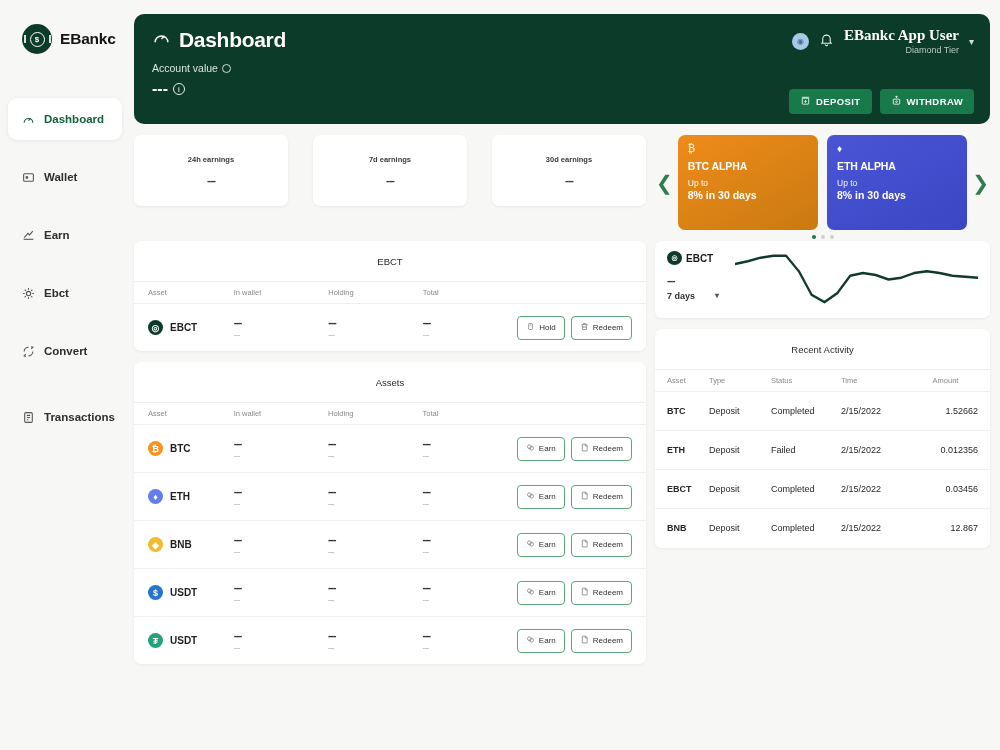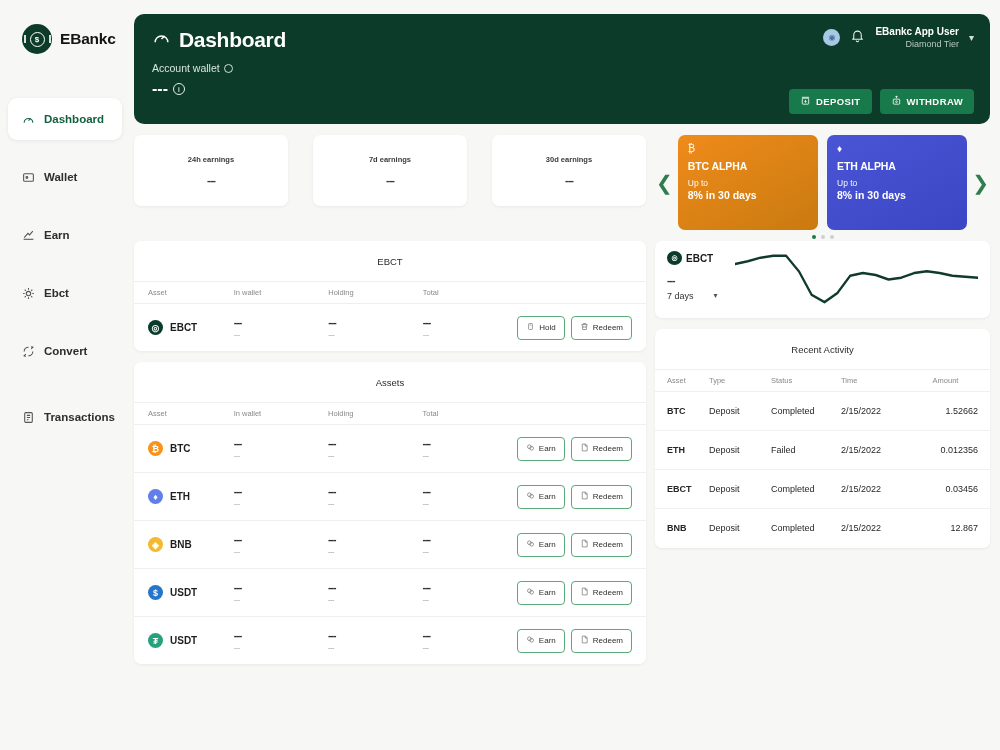--- a/index.html
+++ b/index.html
@@ -73,21 +73,21 @@
   .h-value { margin-top: 6px; font-size: 16px; font-weight: bold; display:flex; align-items:center; gap:5px; }
   .h-value .info {
     width:12px; height:12px; border-radius:50%; border:1.3px solid #e6efea;
     font-size:8px; display:flex; align-items:center; justify-content:center; font-weight:normal;
   }
 
   .h-right { position:absolute; right: 16px; top: 12px; display:flex; align-items:center; gap:10px; }
   .h-avatar { width:17px; height:17px; border-radius:50%; background:#a8c8e8; display:flex; align-items:center; justify-content:center; font-size:8px; color:#4a6f8f; }
   .h-bell svg { width:15px; height:15px; }
   .h-user { text-align:right; line-height:1.25; }
-  .h-user .name { font-size: 10px; font-weight:bold; }
+  .h-user .name { font-size: 15px; font-weight:bold;font-family:Liberation Serif, serif; }
   .h-user .tier { font-size: 9px; color:#b6c9c0; }
   .h-chev { font-size: 10px; color:#cfe0d8; }
 
   .h-actions { position:absolute; right:16px; bottom: 10px; display:flex; gap:8px; }
   .btn-green {
     background:#18794a; color:#fff; border:none; border-radius:4px;
     height:25px; padding:0 11px; font-size:9.5px; font-weight:bold; letter-spacing:.4px;
     display:flex; align-items:center; gap:5px; cursor:pointer;
     font-family:"Liberation Sans", sans-serif;
   }
@@ -158,21 +158,21 @@
   th.c-hold  { width: 95px; }
   th.c-total { width: 95px; }
 
   
   .chart-card { padding: 10px 12px 12px; display:flex; gap:6px; height: 77px; }
   .chart-left { flex: 0 0 62px; }
   .chart-head { display:flex; align-items:center; gap:4px; }
   .chart-head .coin { width:14px; height:14px; font-size:7px; }
   .chart-head .nm { font-size: 10px; font-weight:bold; }
   .chart-val { font-size: 10.5px; font-weight:bold; color:#3a3a3a; margin-top: 9px; letter-spacing:-1px; }
-  .chart-range { display:flex; gap:20px; font-size: 9px; color:#333; margin-top: 5px; cursor:pointer; }
+  .chart-range { display:flex; gap:20px; font-size: 9px; color:#333; margin-top: 5px; cursor:pointer;font-weight:bold; }
   .chart-range .cv { font-size:8px; color:#555; }
   .chart-plot { flex:1; display:flex; align-items:center; }
   .chart-plot svg { width:100%; height:58px; display:block; }
 
   
   th.a-asset  { padding-left: 12px; width: 54px; }
   th.a-type   { width: 62px; }
   th.a-status { width: 70px; }
   th.a-time   { width: 72px; }
   th.a-amt    { text-align:center; padding-right: 12px; }
@@ -270,21 +270,21 @@
 
     <section class="header">
       <div class="h-title">
         <span><svg viewBox="0 0 24 24" fill="none" stroke="currentColor" stroke-width="1.8">
               <path d="M4 18a8 8 0 1116 0"></path>
               <path d="M12 14l4-4"></path>
             </svg></span>
         <span>Dashboard</span>
       </div>
       <div class="h-sub">
-        <span>Account wallet</span>
+        <span>Account value</span>
         <span class="ico-circ"></span>
       </div>
       <div class="h-value">
         <span>---</span>
         <span class="info">i</span>
       </div>
 
       <div class="h-right">
         <span class="h-avatar">◉</span>
         <span class="h-bell"><svg viewBox="0 0 24 24" fill="none" stroke="#e8f0ec" stroke-width="1.7">

